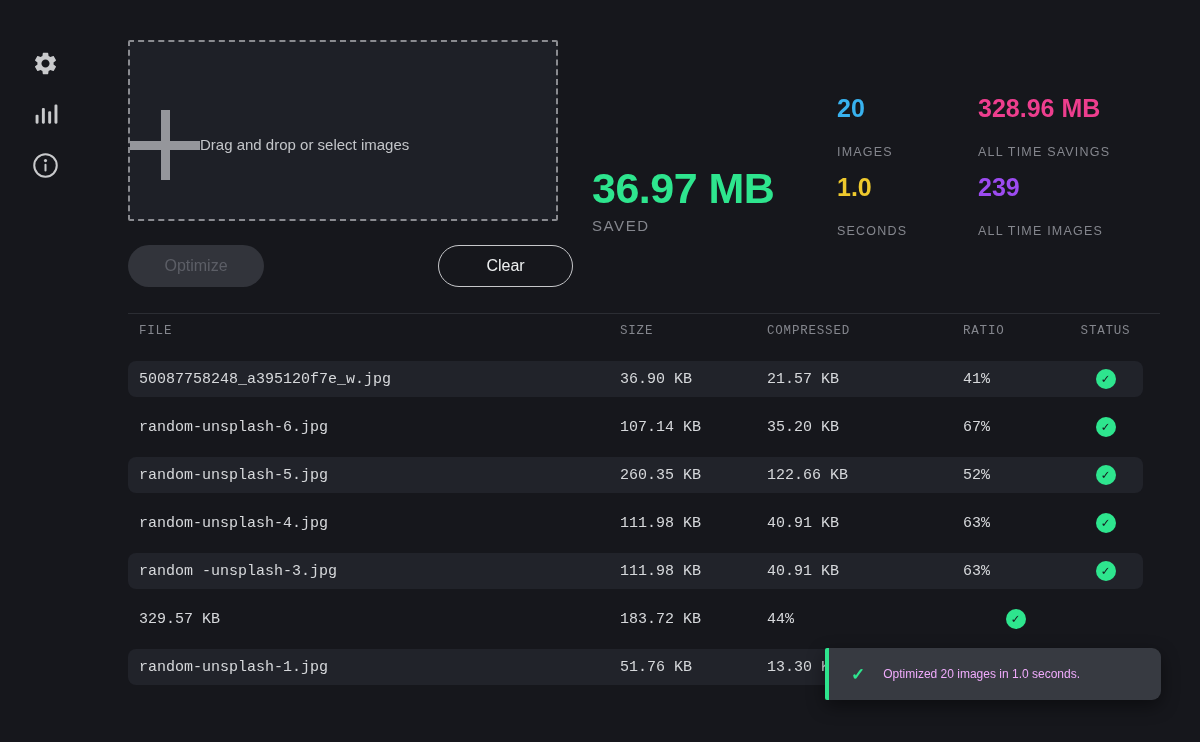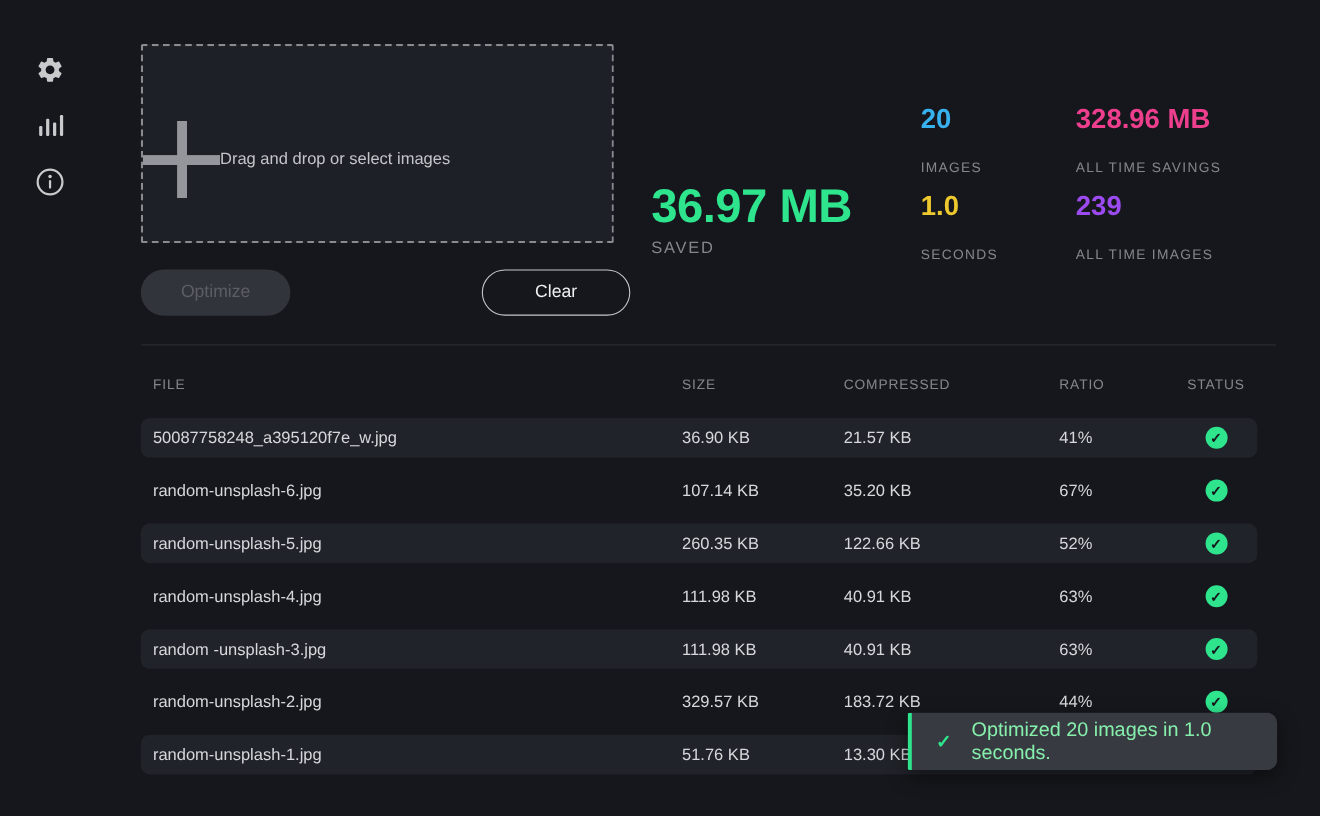--- a/index.html
+++ b/index.html
@@ -40,21 +40,21 @@
   .stat-big-label { margin-top:5px; font-size:15px; letter-spacing:1.6px; color:#84868d; }
   .stat-col { position:absolute; top:96px; }
   .stat-col-a { left:837px; }
   .stat-col-b { left:978px; }
   .stat-pair { margin-bottom:16px; }
   .stat-value { font-size:25px; font-weight:700; line-height:1; }
   .stat-label { margin-top:24px; font-size:12.5px; letter-spacing:1.2px; color:#84868d; }
 
   
   .divider { position:absolute; left:128px; top:313px; width:1032px; height:1px; background:#2b2d33; }
-  .table { position:absolute; left:128px; top:332px; width:1015px; }
+  .table { position:absolute; left:128px; top:313px; width:1015px;font-family:Liberation Mono, monospace; }
   .trow {
     display:grid; grid-template-columns:481px 147px 196px 105px 1fr;
     align-items:center; height:36px; padding-left:11px; border-radius:8px;
   }
   .thead { color:#84868d; font-size:12.5px; letter-spacing:0.8px; margin-bottom:0; }
   .tbody .trow { margin-top:12px; font-size:15px; color:#d6d8db; }
   .tbody .trow:nth-child(odd) { background:#21232a; }
   .cell-status { display:flex; justify-content:center; }
   .thead .cell-status { justify-content:center; }
   .status-circle {
@@ -65,21 +65,21 @@
 
   
   .toast {
     position:absolute; left:825px; top:648px; width:336px; height:52px;
     background:#373a41; border-left:4px solid #2ee58e;
     border-radius:2px 9px 9px 2px;
     display:flex; align-items:center; gap:18px; padding-left:22px;
     box-shadow:0 6px 18px rgba(0,0,0,0.45); z-index:5;
   }
   .toast-check { font-size:17px; font-weight:700; }
-  .toast-msg { font-size:18px; color:#86efac; }
+  .toast-msg { font-size:12px; color:#f0abfc; }
 </style>
 </head>
 <body>
 
 <div class="app">
 
   <div class="sidebar-item" style="top:47px">
     <svg width="27" height="27" viewBox="0 0 24 24" fill="#c9cacc">
       <path d="M19.14,12.94c0.04-0.3,0.06-0.61,0.06-0.94c0-0.32-0.02-0.64-0.07-0.94l2.03-1.58c0.18-0.14,0.23-0.41,0.12-0.61l-1.92-3.32c-0.12-0.22-0.37-0.29-0.59-0.22l-2.39,0.96c-0.5-0.38-1.03-0.7-1.62-0.94L14.4,2.81c-0.04-0.24-0.24-0.41-0.48-0.41h-3.84c-0.24,0-0.43,0.17-0.47,0.41L9.25,5.35C8.66,5.59,8.12,5.92,7.63,6.29L5.24,5.33c-0.22-0.08-0.47,0-0.59,0.22L2.74,8.87C2.62,9.08,2.66,9.34,2.86,9.48l2.03,1.58C4.84,11.36,4.8,11.69,4.8,12s0.02,0.64,0.07,0.94l-2.03,1.58c-0.18,0.14-0.23,0.41-0.12,0.61l1.92,3.32c0.12,0.22,0.37,0.29,0.59,0.22l2.39-0.96c0.5,0.38,1.03,0.7,1.62,0.94l0.36,2.54c0.05,0.24,0.24,0.41,0.48,0.41h3.84c0.24,0,0.44-0.17,0.47-0.41l0.36-2.54c0.59-0.24,1.13-0.56,1.62-0.94l2.39,0.96c0.22,0.08,0.47,0,0.59-0.22l1.92-3.32c0.12-0.22,0.07-0.47-0.12-0.61L19.14,12.94z M12,15.6c-1.98,0-3.6-1.62-3.6-3.6s1.62-3.6,3.6-3.6s3.6,1.62,3.6,3.6S13.98,15.6,12,15.6z"></path>
     </svg>
@@ -189,21 +189,20 @@
       <div>random -unsplash-3.jpg</div>
       <div>111.98 KB</div>
       <div>40.91 KB</div>
       <div>63%</div>
       <div class="cell-status">
         <span class="status-circle" style="background: rgb(46, 229, 142);">✓</span>
       </div>
     </div>
 
     <div class="trow">
-      <div>random-unsplash-2.jpg</div>
       <div>329.57 KB</div>
       <div>183.72 KB</div>
       <div>44%</div>
       <div class="cell-status">
         <span class="status-circle" style="background: rgb(46, 229, 142);">✓</span>
       </div>
     </div>
 
     <div class="trow">
       <div>random-unsplash-1.jpg</div>

